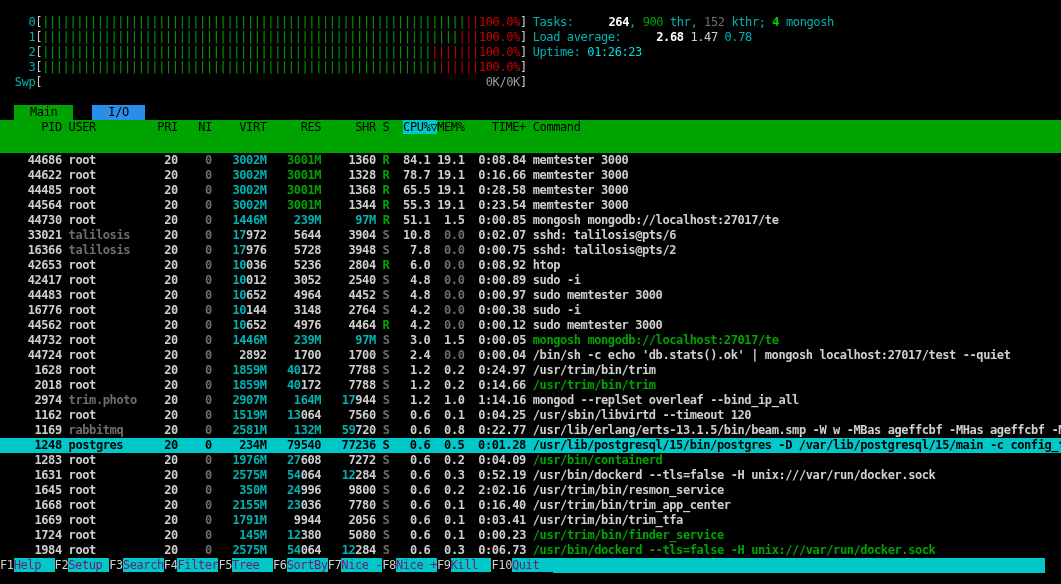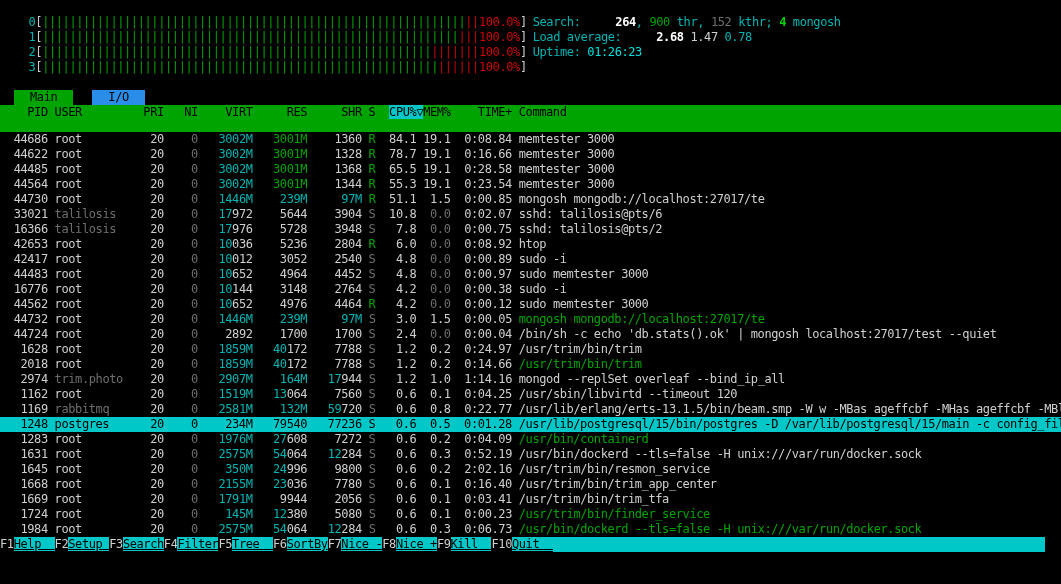--- a/index.html
+++ b/index.html
@@ -27,43 +27,44 @@
   .c-yellow{color:var(--yellow);}
   .c-boldwhite{color:var(--boldwhite);font-weight:bold;margin-left:28px;}
   .c-boldgreen{color:var(--boldgreen);font-weight:bold;}
   .c-boldcyan{color:var(--boldcyan);font-weight:normal;}
   
   .tabs{padding-left:14px;height:15px;display:flex;}
   .tab{padding:0 16px;color:#000;}
   .tab-main{background:var(--headerbg);}
   .tab-io{background:var(--iobg);margin-left:19px;}
   
-  .thead{background:var(--headerbg);color:#000;white-space:pre;height:27px;width:1061px;box-sizing:border-box;overflow:hidden;}
+  .thead{background:var(--headerbg);color:#000;white-space:pre;height:33px;padding-left:14px;width:1061px;box-sizing:border-box;overflow:hidden;}
   .thead .sortcol{background:var(--selbg);}
-  .row{white-space:pre;height:15px;width:1061px;box-sizing:border-box;overflow:hidden;}
+  .row{white-space:pre;height:15px;padding-left:14px;width:1061px;box-sizing:border-box;overflow:hidden;font-weight:bold;}
   .row.sel{background:var(--selbg);color:#000;}
   
   .fnbar{display:flex;height:15px;width:1061px;white-space:pre;}
   .fn-key{color:var(--white);margin-top:30px;}
-  .fn-label{background:var(--selbg);color:#000000;text-decoration:underline;}
+  .fn-label{background:var(--selbg);color:#701a75;}
   .fn-fill{flex:1;background:var(--selbg);margin-right:16px;}
 </style>
 </head>
 <body>
 
 <div class="screen">
   <div class="meters-wrap">
     <div class="meters-left" id="meters">
         <div class="line"><span class="c-cyan">   0</span><span class="c-white">[</span><span class="c-green">||||||||||||||||||||||||||||||||||||||||||||||||||||||||||||||</span><span class="c-red">||</span><span class="c-red">100.0%</span><span class="c-white">]</span></div>
         <div class="line"><span class="c-cyan">   1</span><span class="c-white">[</span><span class="c-green">|||||||||||||||||||||||||||||||||||||||||||||||||||||||||||||</span><span class="c-red">|||</span><span class="c-red">100.0%</span><span class="c-white">]</span></div>
         <div class="line"><span class="c-cyan">   2</span><span class="c-white">[</span><span class="c-green">|||||||||||||||||||||||||||||||||||||||||||||||||||||||||</span><span class="c-red">|||||||</span><span class="c-red">100.0%</span><span class="c-white">]</span></div>
         <div class="line"><span class="c-cyan">   3</span><span class="c-white">[</span><span class="c-green">||||||||||||||||||||||||||||||||||||||||||||||||||||||||||</span><span class="c-red">||||||</span><span class="c-red">100.0%</span><span class="c-white">]</span></div>
+        <div class="line"><span class="c-cyan"> Swp</span><span class="c-white">[</span><span class="c-white">                                                                 </span><span class="c-dim">0K/0K</span><span class="c-white">]</span></div>
       </div>
     <div class="stats-right" id="stats">
-        <div class="line"><span class="c-cyan">Search: </span><span class="c-boldwhite">264</span><span class="c-cyan">, </span><span class="c-green">900</span><span class="c-cyan"> thr</span><span class="c-cyan">, </span><span class="c-gray">152</span><span class="c-cyan"> kthr</span><span class="c-cyan">; </span><span class="c-boldgreen">4</span><span class="c-cyan"> mongosh</span></div>
+        <div class="line"><span class="c-cyan">Tasks: </span><span class="c-boldwhite">264</span><span class="c-cyan">, </span><span class="c-green">900</span><span class="c-cyan"> thr</span><span class="c-cyan">, </span><span class="c-gray">152</span><span class="c-cyan"> kthr</span><span class="c-cyan">; </span><span class="c-boldgreen">4</span><span class="c-cyan"> mongosh</span></div>
         <div class="line"><span class="c-cyan">Load average: </span><span class="c-boldwhite">2.68</span><span class="c-white"> </span><span class="c-white">1.47</span><span class="c-white"> </span><span class="c-cyan">0.78</span></div>
         <div class="line"><span class="c-cyan">Uptime: </span><span class="c-boldcyan">01:26:23</span></div>
       </div>
   </div>
   <div class="spacer"></div>
   <div class="tabs">
     <span class="tab tab-main">Main</span>
     <span class="tab tab-io">I/O</span>
   </div>
   <div id="thead" class="thead"><span>    PID </span><span>USER        </span><span> PRI </span><span>  NI </span><span>   VIRT </span><span>    RES </span><span>    SHR </span><span>S  </span><span class="sortcol">CPU%▽</span><span>MEM% </span><span>   TIME+ </span><span>Command</span></div>

